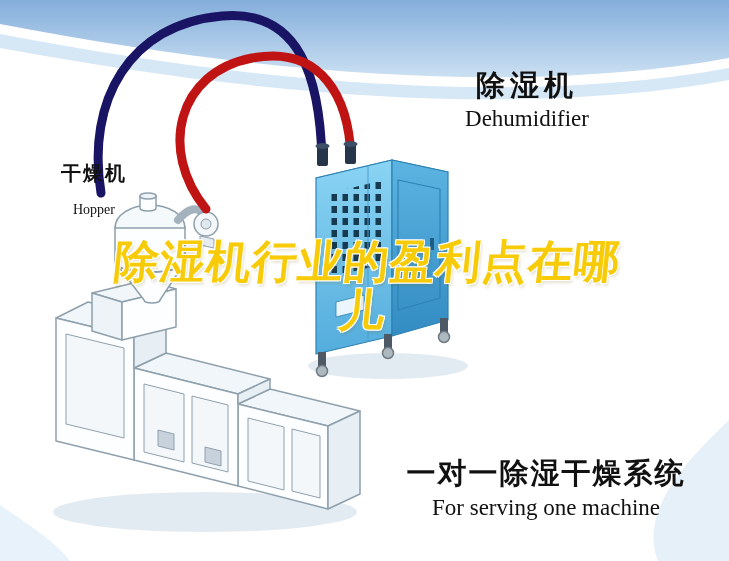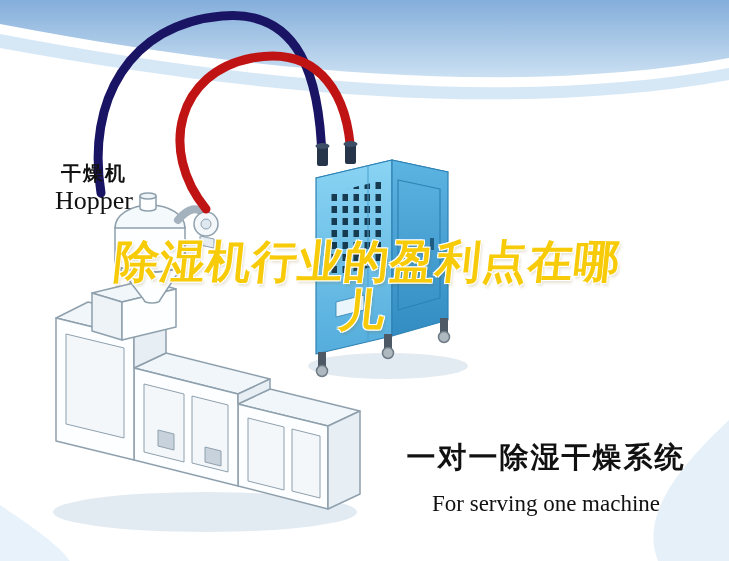--- a/index.html
+++ b/index.html
@@ -8,39 +8,39 @@
     overflow:hidden; font-family:"DejaVu Sans","Liberation Sans",sans-serif;
   }
   .poster svg.illustration { position:absolute; left:0; top:0; }
 
   .label { position:absolute; text-align:center; color:var(--text-color,#111); z-index:3; }
   .label .cn { font-weight:bold; line-height:1.1; }
   .label .en { font-family:"Liberation Serif","DejaVu Serif",serif; line-height:1.1; }
 
   .hopper-label { left:44px; top:162px; width:100px; }
   .hopper-label .cn { font-size:20px; letter-spacing:2px; }
-  .hopper-label .en { font-size:26px; margin-top:3px; }
+  .hopper-label .en { font-size:14px; margin-top:18px; }
 
   .dehum-label { left:452px; top:70px; width:150px; }
   .dehum-label .cn { font-size:29px; letter-spacing:5px; }
   .dehum-label .en { font-size:23px; margin-top:4px; }
 
   .title-overlay {
     position:absolute; left:0; top:238px; width:729px; text-align:center;
     z-index:5; font-weight:bold; color:var(--title-yellow,#f8cb08);
     transform:skewX(-6deg);
     text-shadow:-1px -1px 0 #fff, 1px -1px 0 #fff, -1px 1px 0 #fff,
                  1px 1px 0 #fff, 2px 3px 3px rgba(120,90,0,.18);
   }
   .title-overlay .line1 { font-size:45px; letter-spacing:1px; line-height:1.05; }
   .title-overlay .line2 { font-size:45px; line-height:1.05; margin-top:2px; }
 
-  .caption { left:390px; top:442px; width:312px; }
+  .caption { left:390px; top:458px; width:312px; }
   .caption .cn { font-size:29px; letter-spacing:2px; }
-  .caption .en { font-size:23px; margin-top:17px; }
+  .caption .en { font-size:23px; margin-top:5px; }
 </style>
 </head>
 <body>
 
 <div class="poster">
 
   <svg class="illustration" width="729" height="561" viewBox="0 0 729 561">
     <defs>
       <linearGradient id="gTop" x1="0" y1="0" x2="0" y2="1">
         <stop offset="0" stop-color="#84aedb"></stop>
@@ -156,20 +156,24 @@
       <rect x="345" y="144" width="11" height="20" fill="#27354a" rx="2"></rect>
       <ellipse cx="350.5" cy="144" rx="7" ry="3" fill="#3c4f66"></ellipse>
     </g>
   </svg>
 
   <div class="label hopper-label">
     <div class="cn">干燥机</div>
     <div class="en">Hopper</div>
   </div>
 
+  <div class="label dehum-label">
+    <div class="cn">除湿机</div>
+    <div class="en">Dehumidifier</div>
+  </div>
 
   <div class="title-overlay">
     <div class="line1">除湿机行业的盈利点在哪</div>
     <div class="line2">儿</div>
   </div>
 
   <div class="label caption">
     <div class="cn">一对一除湿干燥系统</div>
     <div class="en">For serving one machine</div>
   </div>

